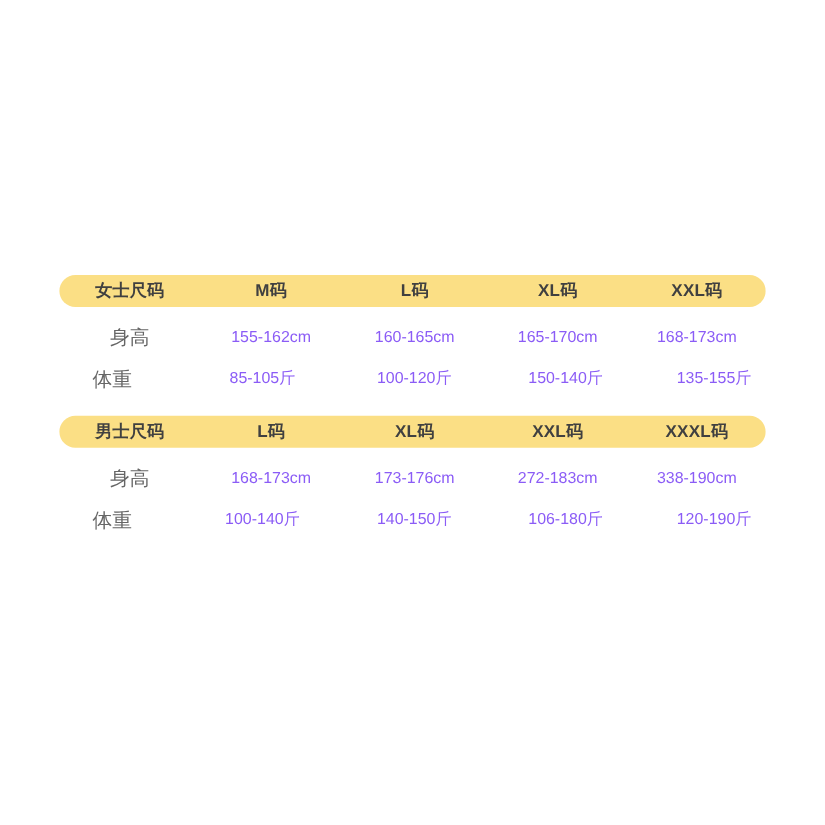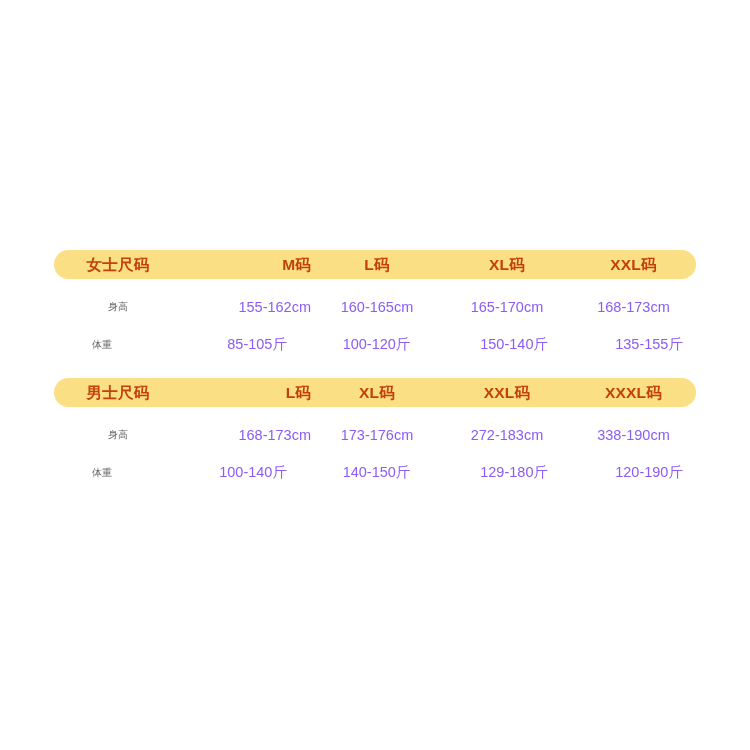--- a/index.html
+++ b/index.html
@@ -35,21 +35,21 @@
     align-items: center;
     width: 642px;
     height: 29px;
     background: #fbdf85;
     border-radius: 15px;
     box-sizing: border-box;
   }
 
   .table-header-bar .cell {
     text-align: center;
-    color: #c2410c;
+    color: #404040;
     font-size: 15.5px;
     font-weight: bold;
     letter-spacing: 0.2px;
     line-height: 1;
     white-space: nowrap;
   }
 
   .data-row {
     display: flex;
     align-items: center;
@@ -71,28 +71,28 @@
     margin-top: 9px;
   }
 
   .data-row.second-row {
     height: 37px;
     gap: 40px;
   }
 
   
   .cell.c0 { width: 128px; }
-  .cell.c1 { width: 129px; text-align: right; }
+  .cell.c1 { width: 129px; }
   .cell.c2 { width: 132px; }
   .cell.c3 { width: 128px; }
   .cell.c4 { width: 125px; }
 
   .data-row .cell.c0 {
     color: #666666;
-    font-size: 10px;
+    font-size: 18px;
   }
 </style>
 </head>
 <body>
 
 <div id="size-chart">
 
   <div class="size-table">
     <div class="table-header-bar">
       <div class="cell c0">女士尺码</div>
@@ -133,18 +133,18 @@
       <div class="cell c1">168-173cm</div>
       <div class="cell c2">173-176cm</div>
       <div class="cell c3">272-183cm</div>
       <div class="cell c4">338-190cm</div>
     </div>
 
     <div class="data-row second-row">
       <div class="cell c0">体重</div>
       <div class="cell c1">100-140斤</div>
       <div class="cell c2">140-150斤</div>
-      <div class="cell c3">129-180斤</div>
+      <div class="cell c3">106-180斤</div>
       <div class="cell c4">120-190斤</div>
     </div>
   </div>
 
 </div>
 
 </body></html>

